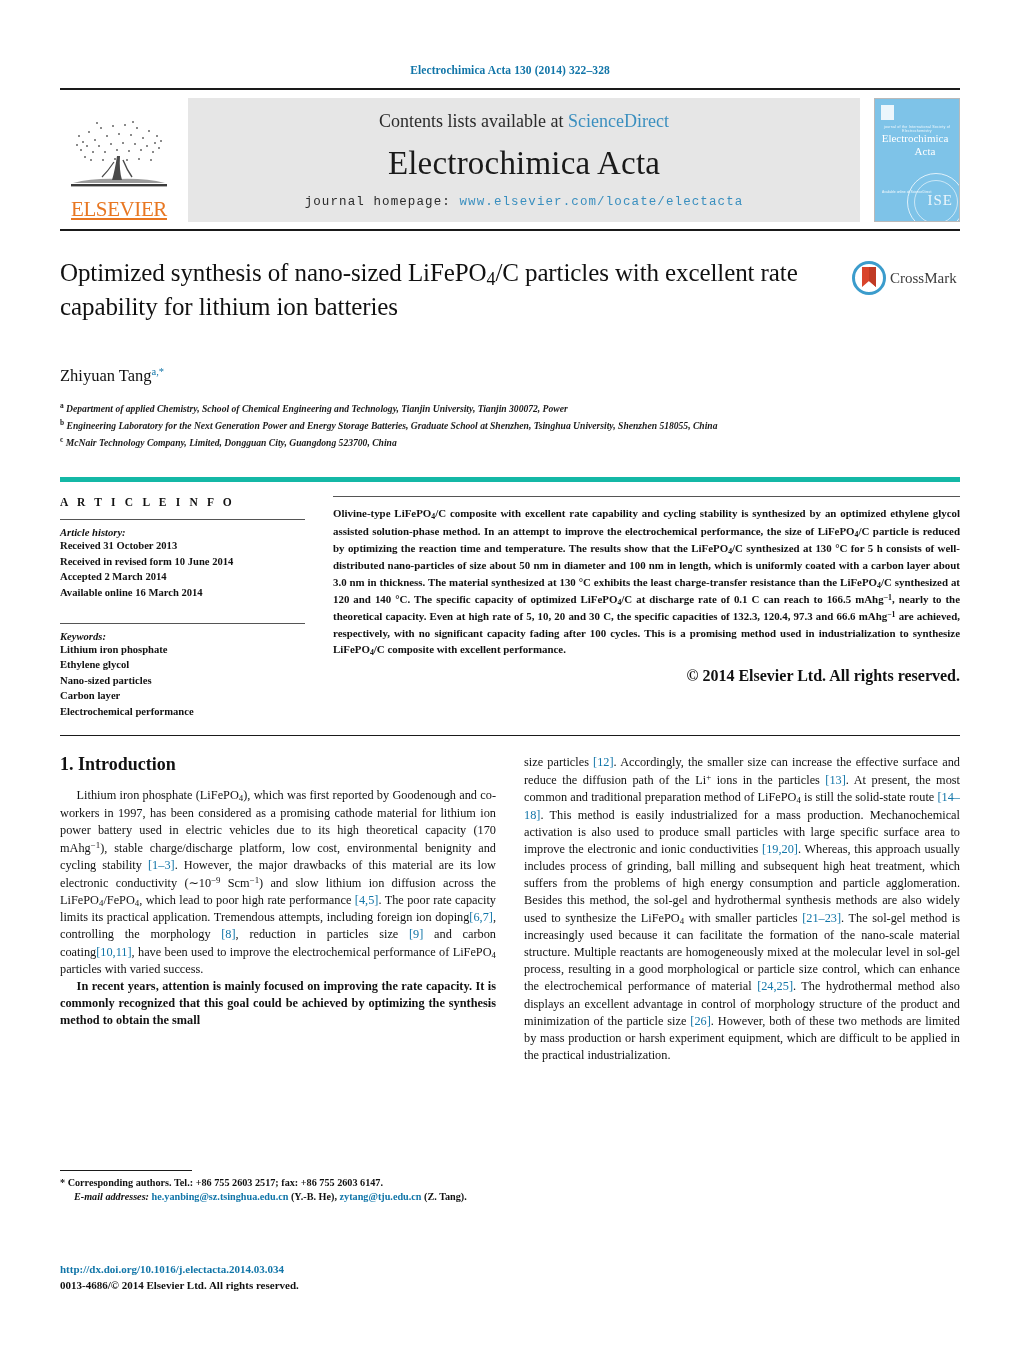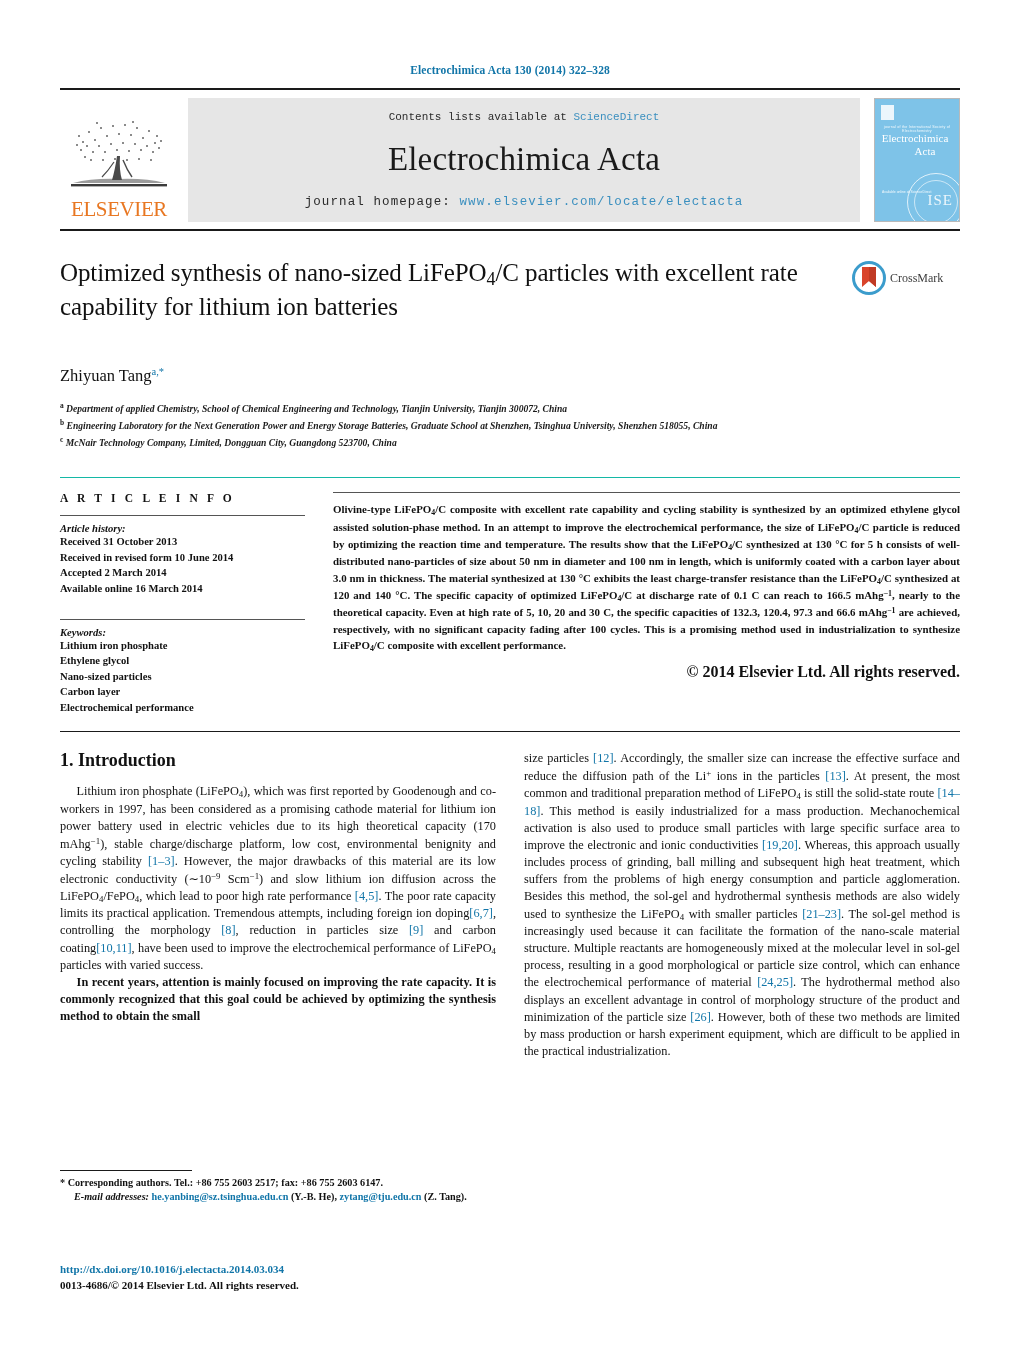--- a/index.html
+++ b/index.html
@@ -54,36 +54,37 @@
   }
   .tree-svg { display:block; }
   .elsevier-word {
     font-family: "Liberation Serif", serif;
     color: #e87722;
     font-size: 21px;
     letter-spacing: -0.4px;
     line-height: 1;
     margin-top: 1px;
     font-weight: 400;
+    text-decoration: underline;
   }
   .banner-center {
     flex: 1 1 auto;
     background: #e6e6e6;
     margin: 0 14px 0 10px;
     display: flex;
     flex-direction: column;
     align-items: center;
     justify-content: space-between;
     padding: 13px 0 13px 0;
     height: 124px;
     box-sizing: border-box;
   }
   .contents-line {
-    font-family: Liberation Mono, monospace;
-    font-size: 11px;
+    font-family: Liberation Serif, serif;
+    font-size: 18px;
     color: #2b2b2b;
   }
   .sd-link { color: #3a8fbf; }
   .journal-name {
     font-family: "Liberation Serif", serif;
     font-size: 33px;
     color: #1a1a1a;
     letter-spacing: .2px;
   }
   .homepage-line {
@@ -176,21 +177,21 @@
   .crossmark {
     flex: 0 0 108px;
     width: 108px;
     display: flex;
     align-items: center;
     gap: 4px;
     padding-top: 4px;
   }
   .crossmark-text {
     font-family: "Liberation Serif", serif;
-    font-size: 12px;
+    font-size: 15px;
     color: #3c3c3c;
   }
 
   .authors {
     margin: 18px 60px 0 60px;
     font-family: "Liberation Serif", serif;
     font-size: 16.5px;
     line-height: 1.42;
     color: #111;
   }
@@ -203,21 +204,21 @@
     font-weight: bold;
     font-size: 9.6px;
     line-height: 1.55;
     color: #1a1a1a;
   }
   .affils sup { font-style: normal; font-size: 7.4px; vertical-align: super; }
 
   
   .inforow {
     margin: 26px 60px 0 60px;
-    border-top: 1px solid #14b8a6;
+    border-top: 5px solid #14b8a6;
     padding-top: 14px;
     display: flex;
     gap: 28px;
   }
   .info-col { flex: 0 0 245px; width: 245px; }
   .abs-col  { flex: 1 1 auto; }
 
   .seckicker {
     font-family: "Liberation Serif", serif;
     font-weight: bold;
@@ -428,21 +429,21 @@
       <span class="crossmark-text">CrossMark</span>
     </div>
   </div>
 
   <div class="authors">
     <br>
     <span>Zhiyuan Tang<sup>a,*</sup></span>
   </div>
 
   <div class="affils">
-    <div><sup>a</sup> <span>Department of applied Chemistry, School of Chemical Engineering and Technology, Tianjin University, Tianjin 300072, China</span></div>
+    <div><sup>a</sup> <span>Department of applied Chemistry, School of Chemical Engineering and Technology, Tianjin University, Tianjin 300072, Power</span></div>
     <div><sup>b</sup> <span>Engineering Laboratory for the Next Generation Power and Energy Storage Batteries, Graduate School at Shenzhen, Tsinghua University, Shenzhen 518055, China</span></div>
     <div><sup>c</sup> <span>McNair Technology Company, Limited, Dongguan City, Guangdong 523700, China</span></div>
   </div>
 
   <div class="inforow">
 
     <div class="info-col">
       <div class="seckicker">A R T I C L E   I N F O</div>
       <div class="hairline"></div>
       <div class="info-label">Article history:</div>

